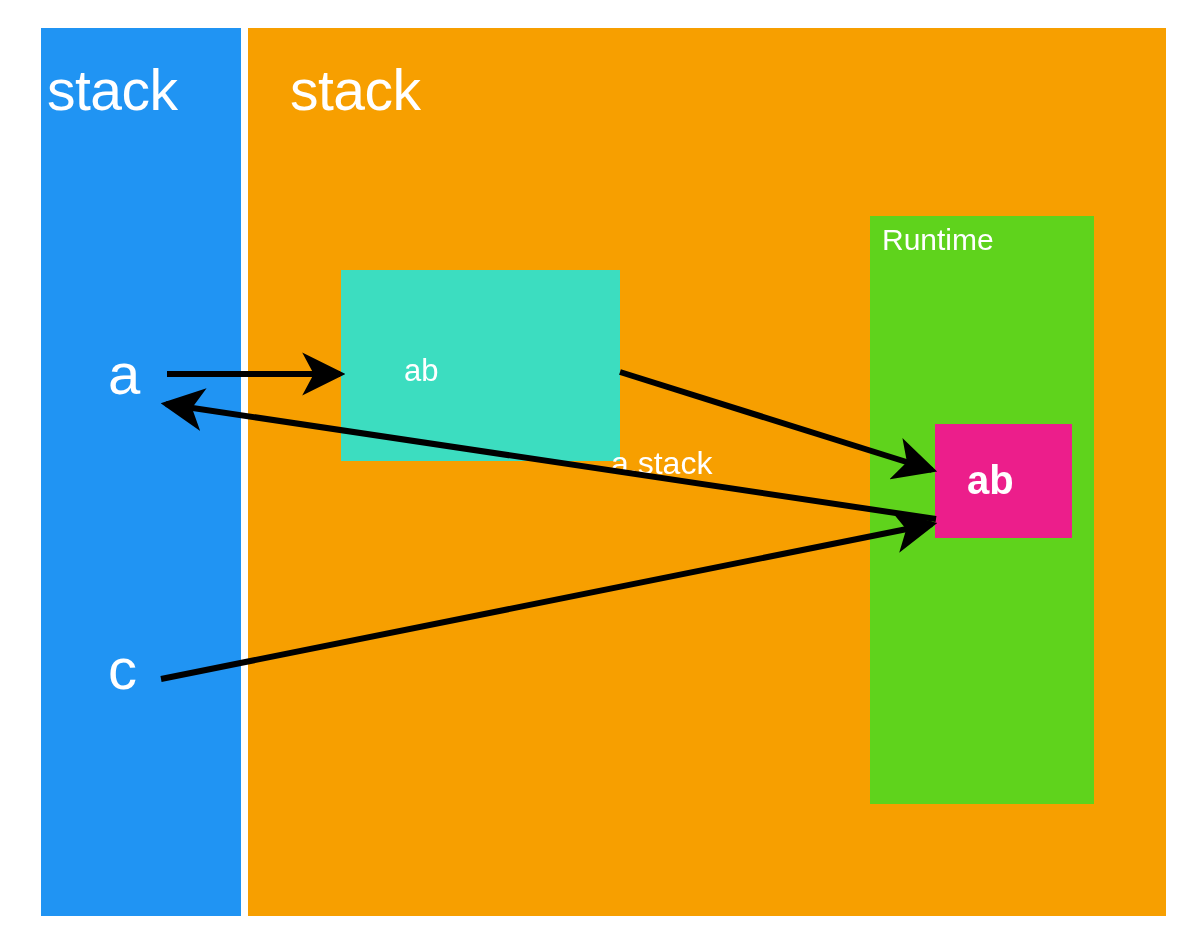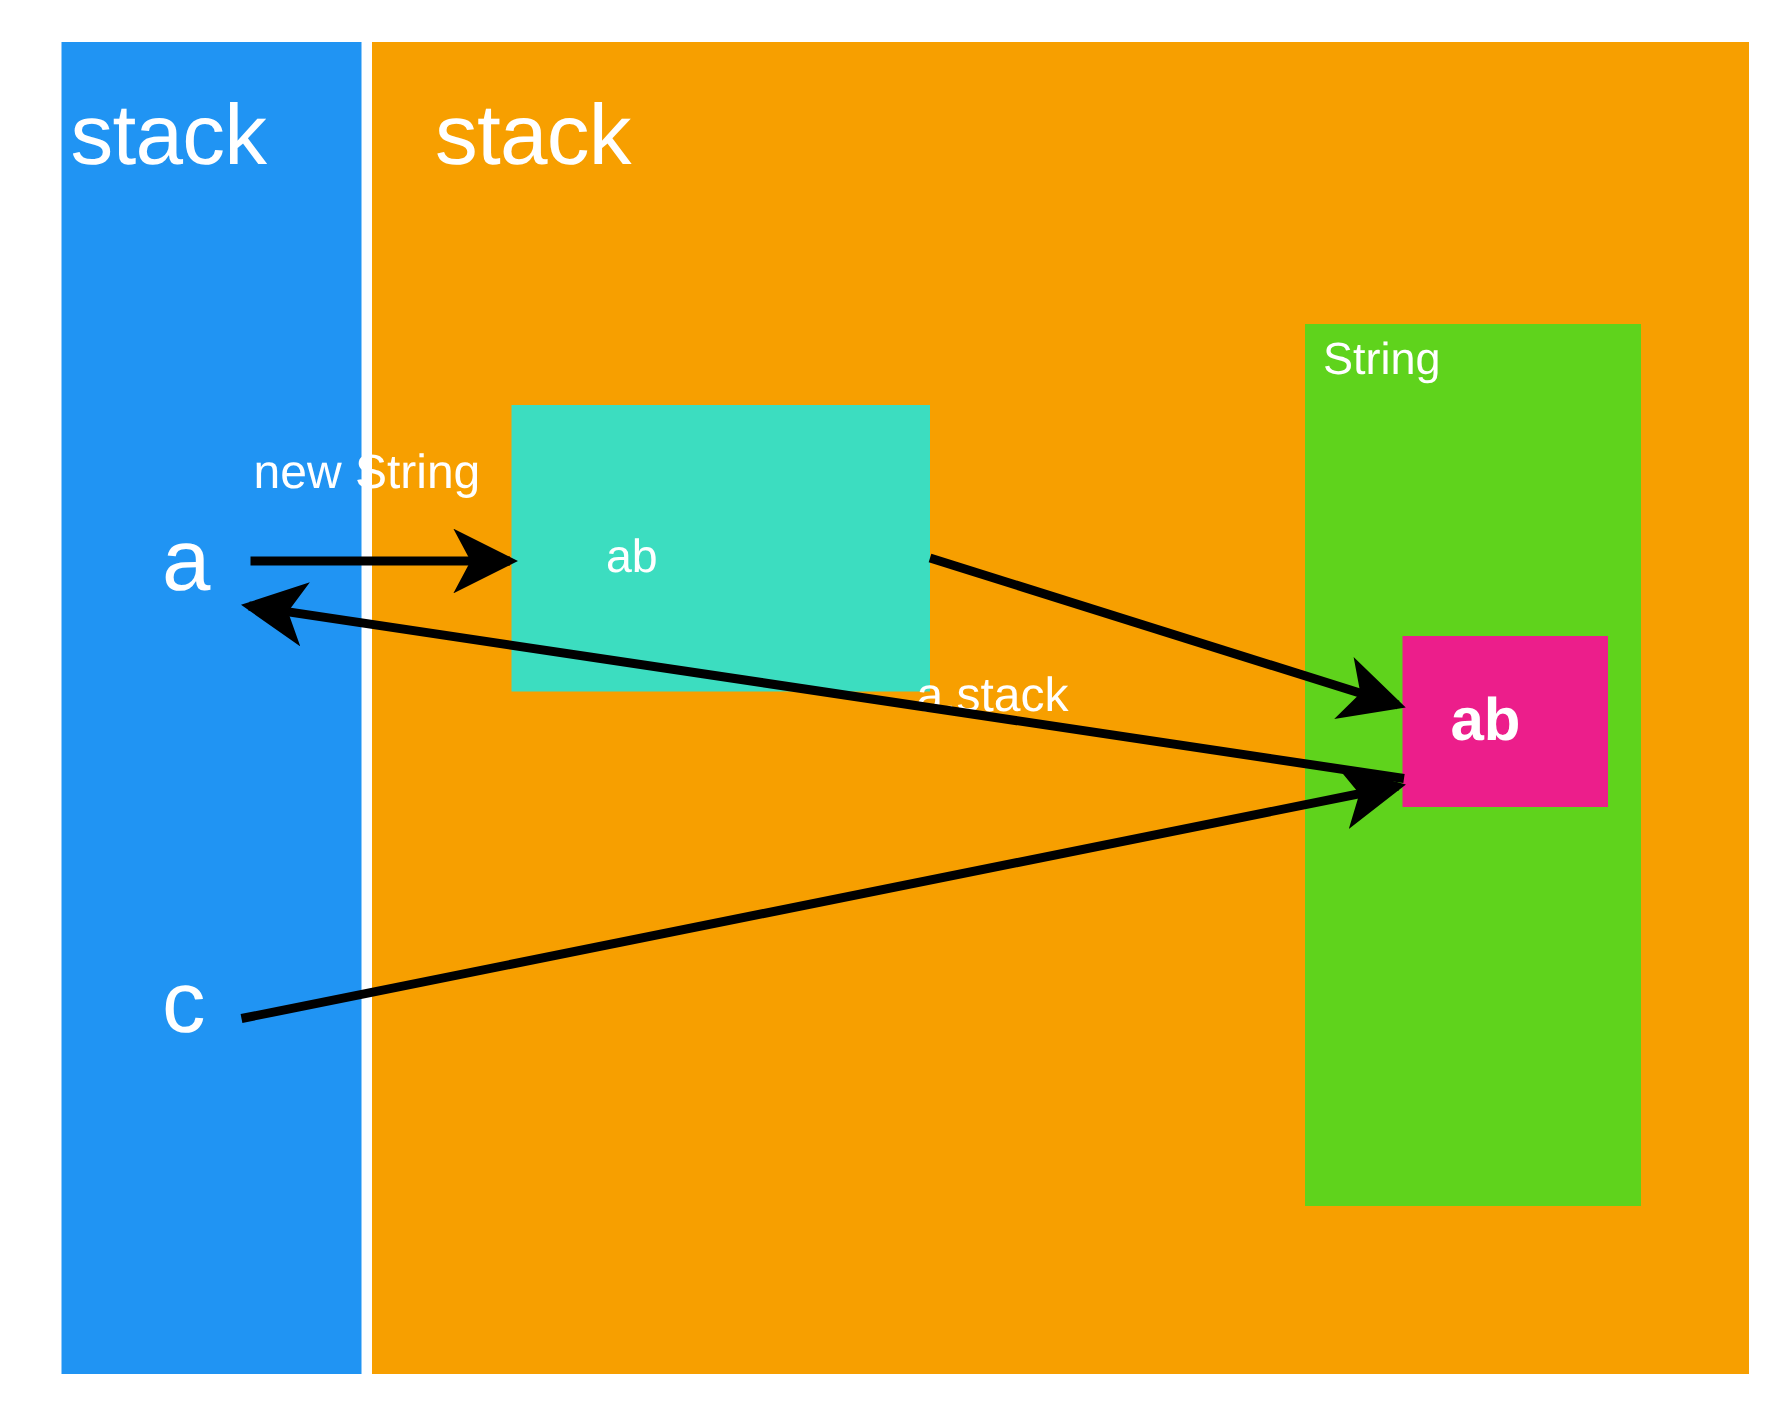--- a/index.html
+++ b/index.html
@@ -143,33 +143,32 @@
 
   <div class="panel" id="stack-panel" style="background:#2094F3;"></div>
 
   <div class="panel" id="heap-panel" style="background:#F79F00;"></div>
 
   <div class="panel-title" id="stack-title">stack</div>
   <div class="panel-title" id="heap-title">stack</div>
 
   <div class="box" id="constant-pool-box" style="background:#5FD31C;"></div>
   <div id="constant-pool-label">
-    <div>String</div>
+    <div>Runtime</div>
   </div>
 
   <div class="box" id="string-object-box" style="background:#3CDDC0;"></div>
   <div id="string-object-label">ab</div>
 
   <div class="box" id="interned-box" style="background:#EC1E8B;"></div>
   <div id="interned-label">ab</div>
 
   <div class="var-name" id="var-a">a</div>
   <div class="var-name" id="var-c">c</div>
 
-  <div class="edge-label" id="label-new-string">new String</div>
   <div class="edge-label" id="label-a-intern">a.stack</div>
 
   <svg id="arrow-layer" viewBox="0 0 1194 940" width="1194" height="940">
     <defs>
       <marker id="head" viewBox="0 0 12 12" refX="10.5" refY="6" markerWidth="7.2" markerHeight="7.2" orient="auto-start-reverse" markerUnits="strokeWidth">
         <path d="M 0 0 L 12 6 L 0 12 L 3.2 6 Z" fill="#000000"></path>
       </marker>
     </defs>
 
     <line x1="167" y1="374" x2="340" y2="374" stroke="#000000" stroke-width="6" marker-end="url(#head)"></line>

